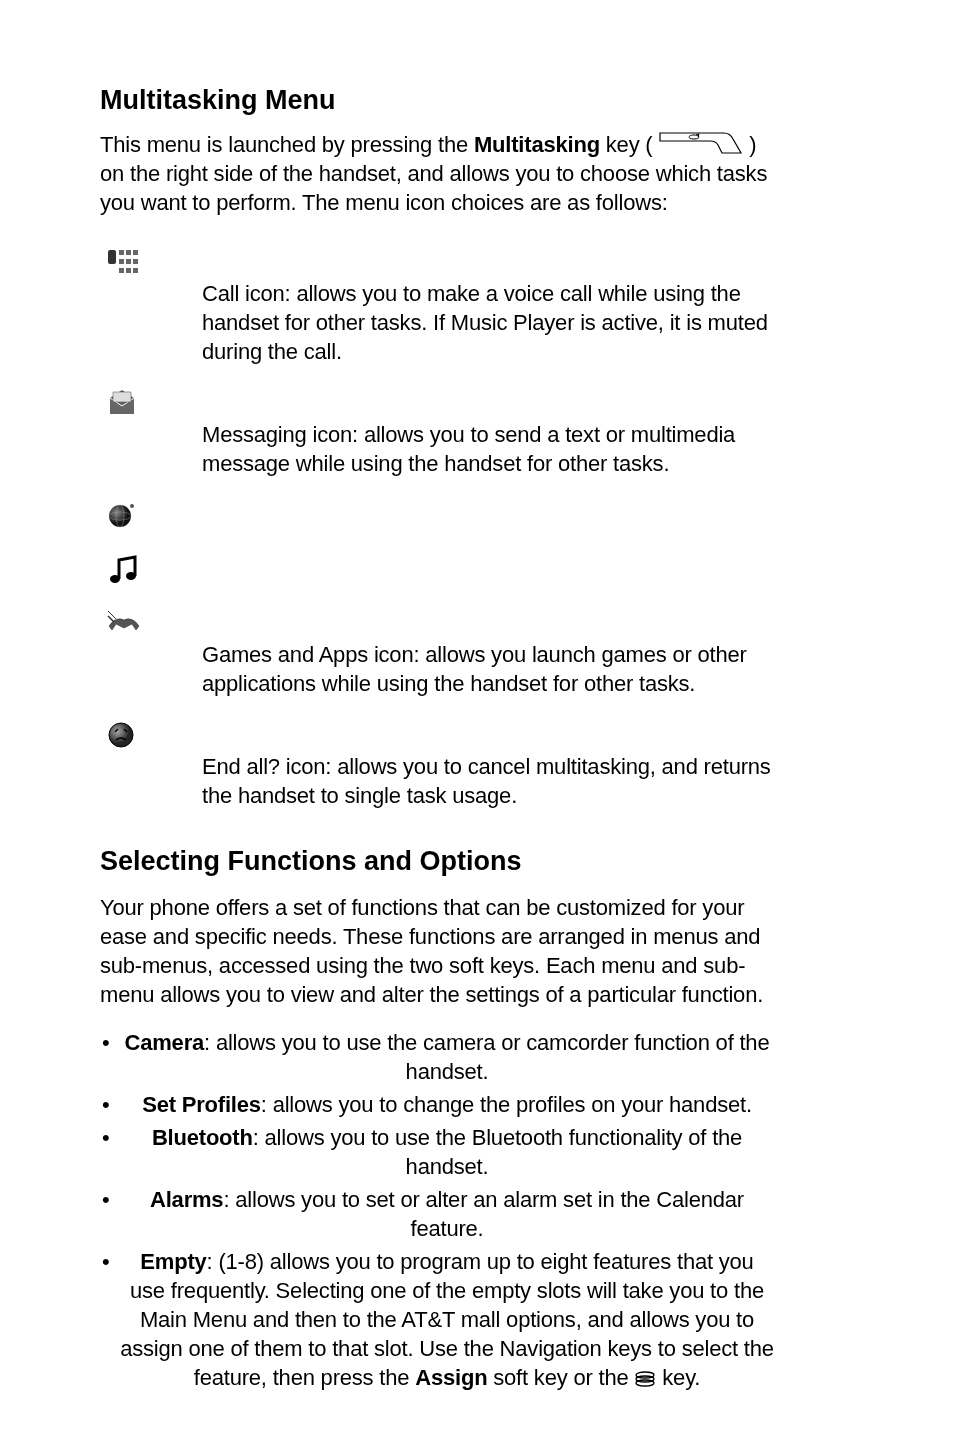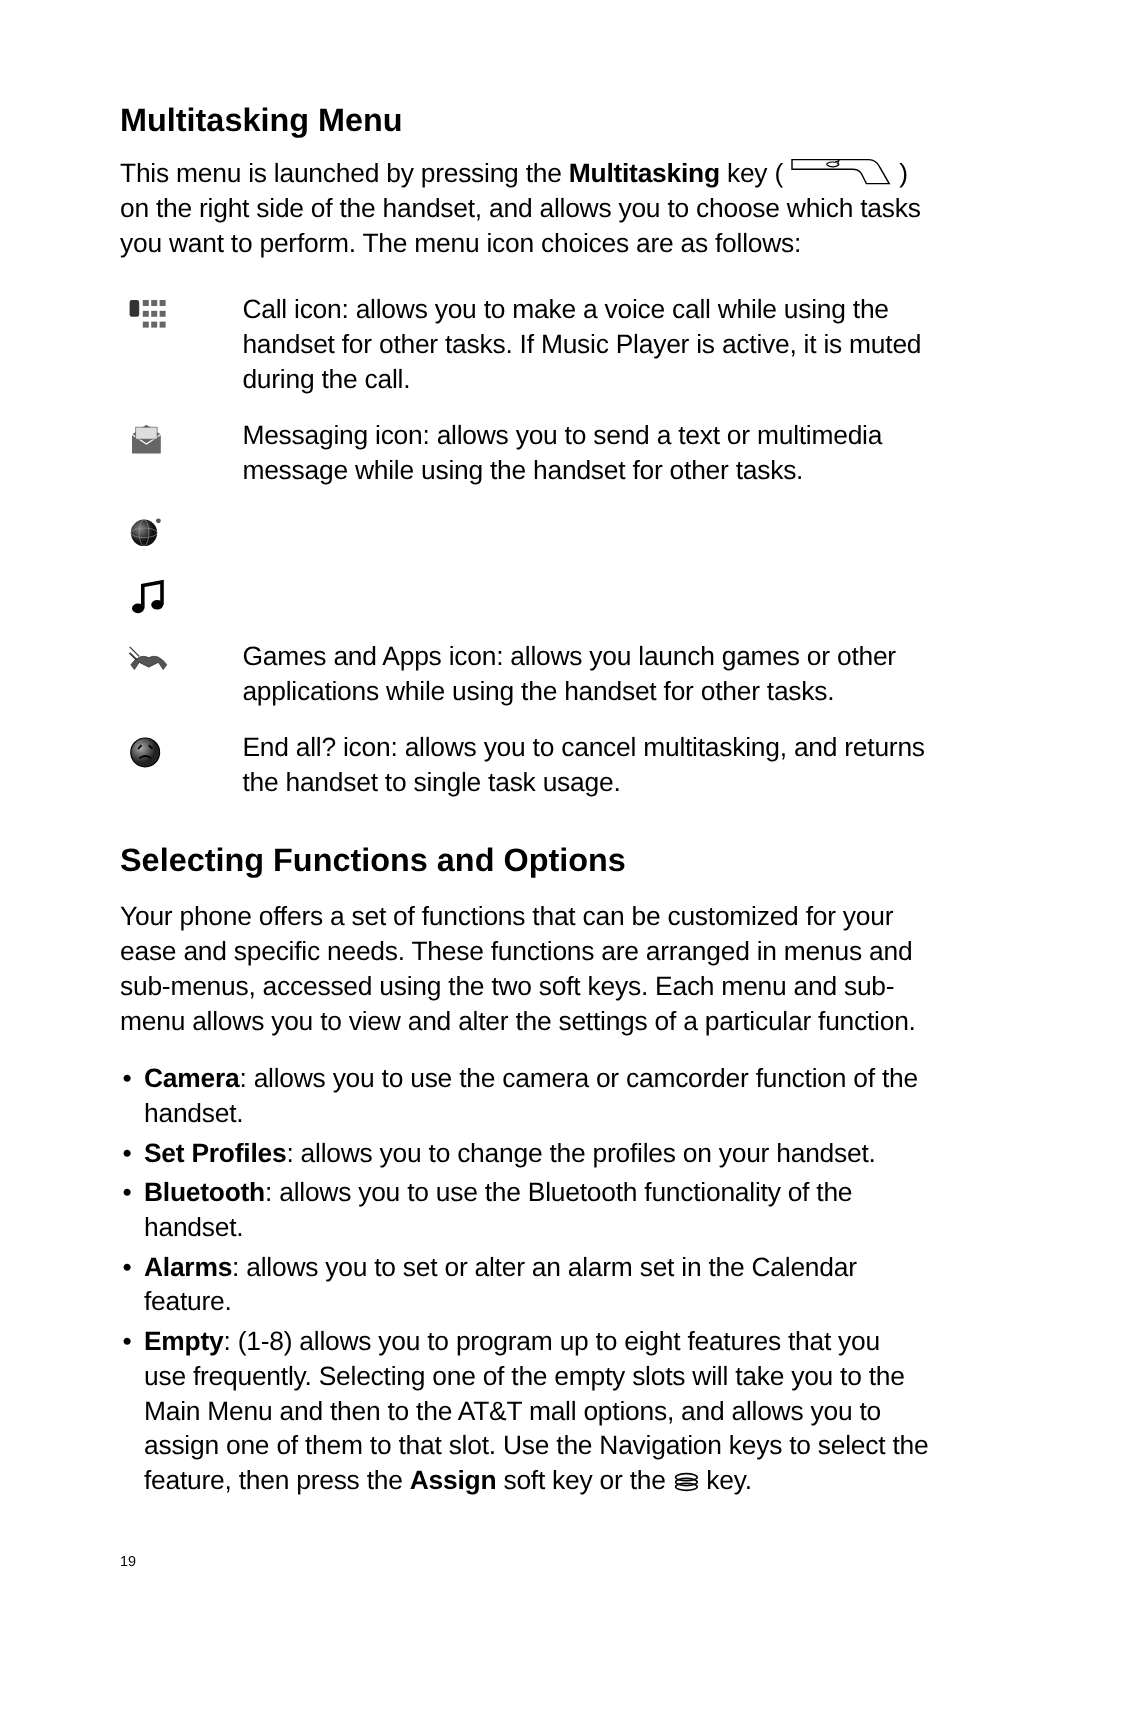--- a/index.html
+++ b/index.html
@@ -20,20 +20,21 @@
     font-size: 27px;
     letter-spacing: 0px;
     margin: 0 0 14px 0;
   }
   .body-text {
     font-family: "Helvetica Neue", Arial, sans-serif;
     font-size: 22px;
     line-height: 1.32;
     font-stretch: condensed;
     letter-spacing: -0.2px;
+    margin-top: 36px;
   }
   .intro {
     margin: 0 0 26px 0;
   }
   .icon-list {
     margin: 0 0 36px 0;
   }
   .icon-row {
     display: flex;
     align-items: flex-start;
@@ -53,20 +54,21 @@
   }
   .bullet-list {
     padding: 0;
     margin: 0;
     list-style: none;
   }
   .bullet-list li {
     position: relative;
     padding-left: 20px;
     margin-bottom: 4px;
+    text-align: center;
   }
   .bullet-list li::before {
     content: "•";
     position: absolute;
     left: 2px;
     top: 0;
     font-size: 22px;
   }
   .page-num {
     font-size: 12px;

